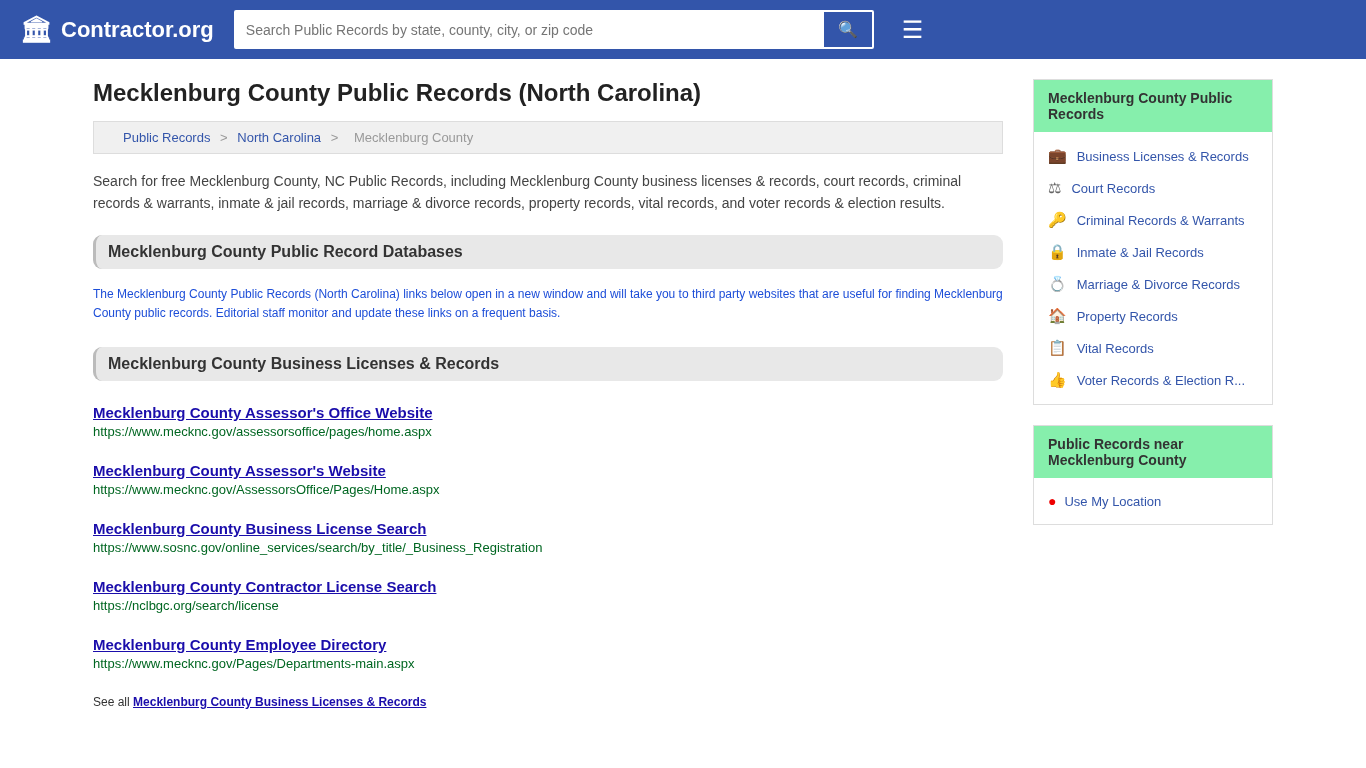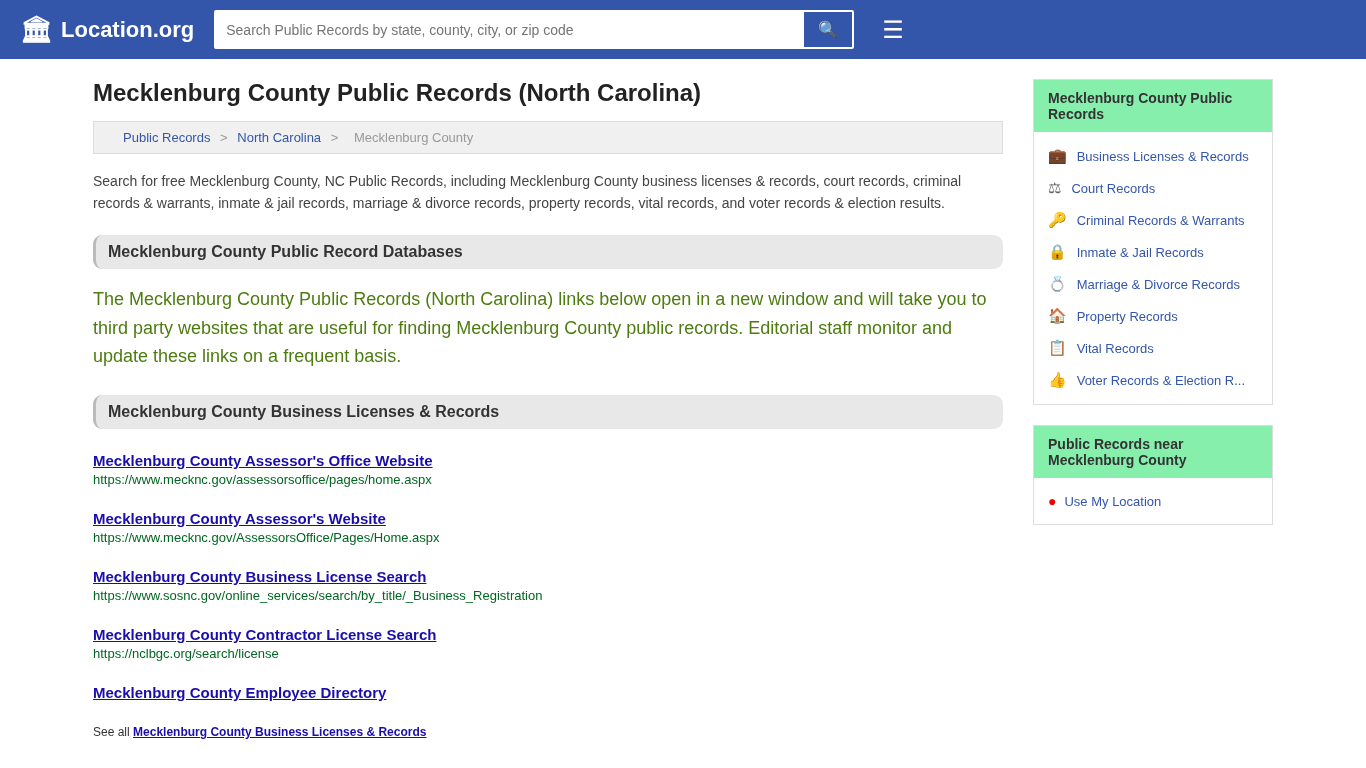--- a/index.html
+++ b/index.html
@@ -107,22 +107,22 @@
       font-size: 16px;
       font-weight: bold;
       color: #333;
       margin-bottom: 16px;
       border-left: 3px solid #bbb;
       border-radius: 9px;
     }
 
     
     #db-description {
-      font-size: 18px;
-      color: #4d7c0f;
+      font-size: 12px;
+      color: #1d4ed8;
       line-height: 1.6;
       margin-bottom: 24px;
     }
 
     
     .records-section { margin-bottom: 24px; }
 
     
     .record-item {
       margin-bottom: 16px;
@@ -198,21 +198,21 @@
       cursor: pointer;
     }
     .location-dot { color: #e00; font-size: 14px; }
   </style>
 </head>
 <body>
 
 <div id="header">
   <div id="logo-area">
     <span id="logo-icon">🏛</span>
-    <span>Location.org</span>
+    <span>Contractor.org</span>
   </div>
   <div id="search-bar">
     <input id="search-input" type="text" placeholder="Search Public Records by state, county, city, or zip code" style="">
     <button id="search-button">
       <span>🔍</span>
     </button>
   </div>
   <button id="menu-button">☰</button>
 </div>
 
@@ -250,20 +250,21 @@
         <div class="record-item">
       <a class="record-title">Mecklenburg County Business License Search</a>
       <span class="record-url">https://www.sosnc.gov/online_services/search/by_title/_Business_Registration</span>
     </div>
         <div class="record-item">
       <a class="record-title">Mecklenburg County Contractor License Search</a>
       <span class="record-url">https://nclbgc.org/search/license</span>
     </div>
         <div class="record-item">
       <a class="record-title">Mecklenburg County Employee Directory</a>
+      <span class="record-url">https://www.mecknc.gov/Pages/Departments-main.aspx</span>
     </div>
       </div>
 
     <div class="see-all">
       <span>See all </span><a>Mecklenburg County Business Licenses &amp; Records</a>
     </div>
 
   </div>
 
   <div id="sidebar">

